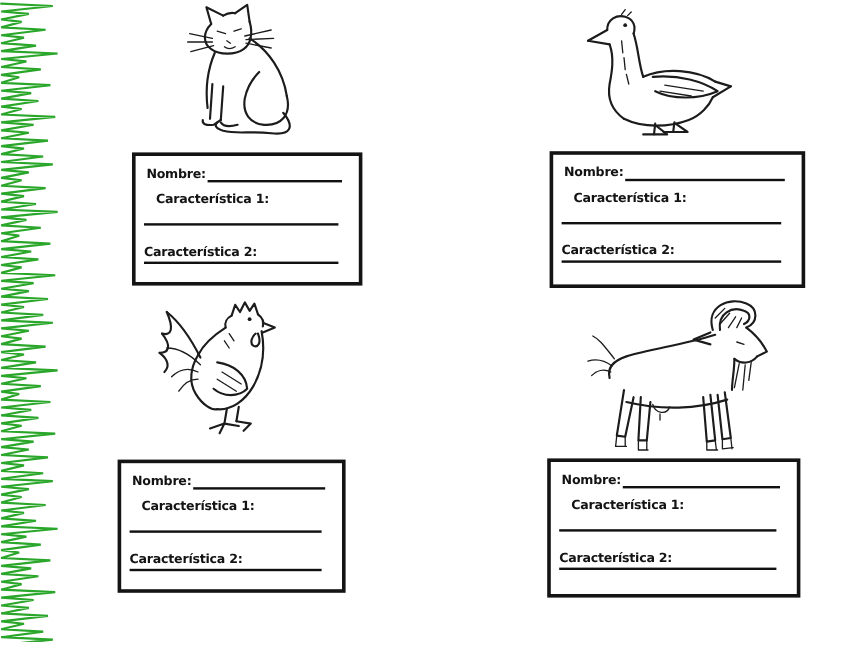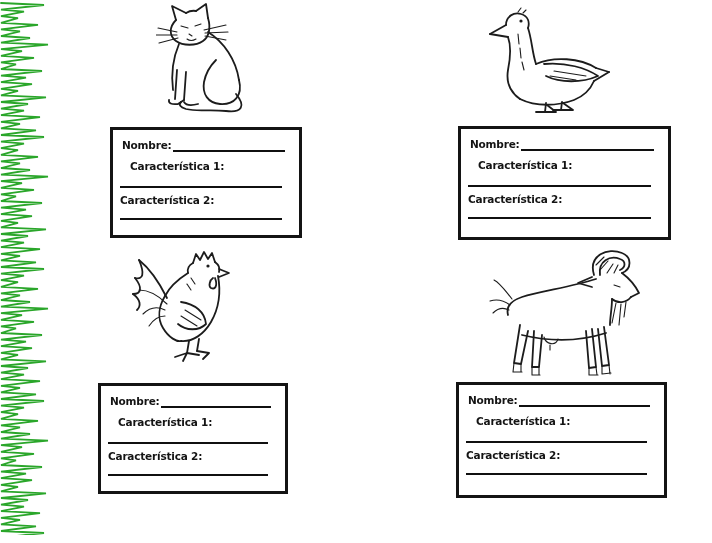--- a/index.html
+++ b/index.html
@@ -38,21 +38,21 @@
     font-size:10.5px;font-weight:700;color:#141414;
     letter-spacing:-0.2px;white-space:nowrap;line-height:13px;
   }
   .name-row{
     position:absolute;left:9px;right:14px;top:7px;
     display:flex;align-items:flex-end;
   }
   .name-row .lbl{position:static;}
   .name-line{flex:1;height:13px;border-bottom:2.4px solid #101010;margin-left:1px;}
   .c1{left:17px;top:30px;}
-  .c2{left:7px;top:64px;}
+  .c2{left:7px;top:74px;}
   .wline{position:absolute;left:7px;right:17px;height:0;border-bottom:2.6px solid #101010;}
   .l1{top:56px;}
   .l2{top:88px;}
 </style>
 </head>
 <body>
 
 <div class="page">
 
   <svg id="scribble" class="scribble" width="54" height="543">

